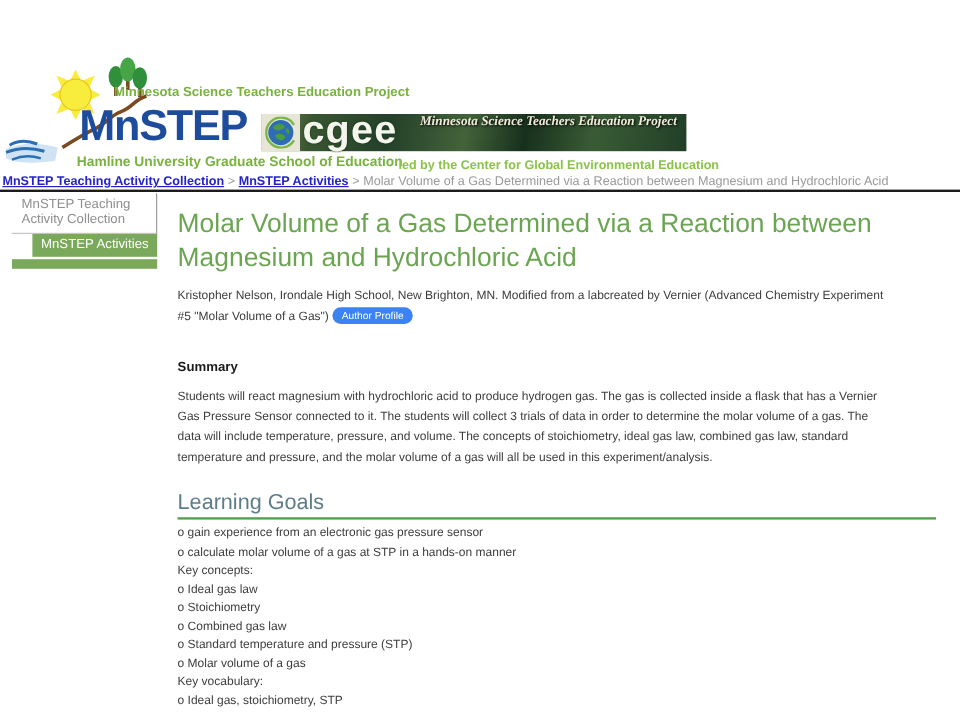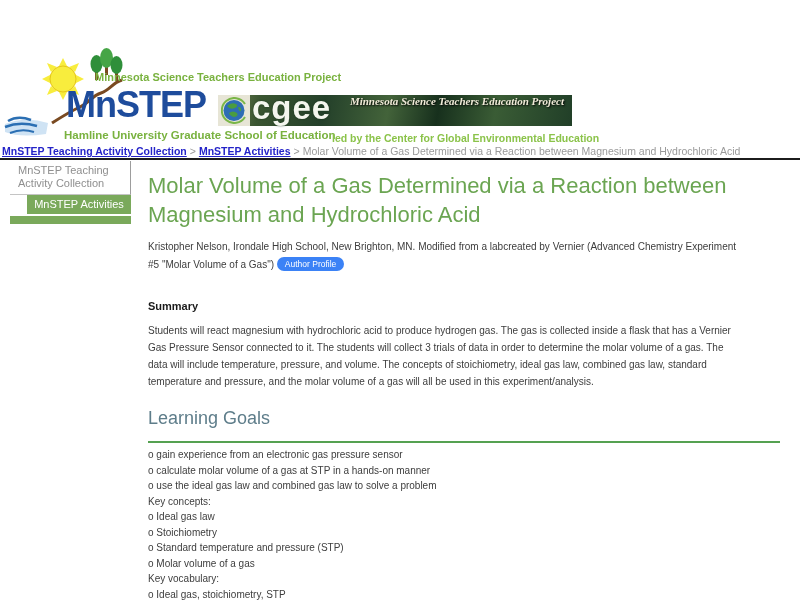--- a/index.html
+++ b/index.html
@@ -44,21 +44,21 @@
 
   
   #main { left:148px; top:131px; width:632px; }
   #page-title { color:#6ba552; font-size:22px; line-height:29px; font-weight:normal; width:622px; }
   #byline { margin-top:9px; font-size:10px; line-height:18px; color:#3d3d3d; width:598px; }
   #author-profile { display:inline-block; background:#3b82f6; color:#fff; font-size:8.5px;
                     line-height:10px; padding:2px 8px; border-radius:8px; cursor:pointer;
                     vertical-align:1px; }
   #summary-h { margin-top:26px; font-size:11px; font-weight:bold; color:#1a1a1a; }
   #summary-p { margin-top:10px; font-size:10px; line-height:17px; color:#3d3d3d; width:597px; }
-  .sec-h { margin-top:18px; font-size:18px; color:#5e7d8a; padding-bottom:12px;
+  .sec-h { margin-top:18px; font-size:18px; color:#5e7d8a; padding-bottom:2px;
            border-bottom:2px solid #55a151; width:632px; }
   #goals { margin-top:4px; }
   #goals .goal-line { font-size:10px; line-height:15.5px; color:#3d3d3d; }
   #context-h { margin-top:10px; }
 </style>
 </head>
 <body>
 
 <div id="page">
 
@@ -135,24 +135,24 @@
 
     <div id="byline"><span>Kristopher Nelson, Irondale High School, New Brighton, MN. Modified from a labcreated by Vernier (Advanced Chemistry Experiment #5 "Molar Volume of a Gas") </span><span id="author-profile">Author Profile</span></div>
 
     <div id="summary-h">Summary</div>
     <div id="summary-p">Students will react magnesium with hydrochloric acid to produce hydrogen gas. The gas is collected inside a flask that has a Vernier Gas Pressure Sensor connected to it. The students will collect 3 trials of data in order to determine the molar volume of a gas. The data will include temperature, pressure, and volume. The concepts of stoichiometry, ideal gas law, combined gas law, standard temperature and pressure, and the molar volume of a gas will all be used in this experiment/analysis.</div>
 
     <div class="sec-h" id="goals-h">Learning Goals</div>
     <div id="goals">
       <div class="goal-line">o gain experience from an electronic gas pressure sensor</div>
       <div class="goal-line">o calculate molar volume of a gas at STP in a hands-on manner</div>
-      <div class="goal-line">o use the ideal gas law and combined gas law to solve a problem</div>
       <div class="goal-line">Key concepts:</div>
       <div class="goal-line">o Ideal gas law</div>
       <div class="goal-line">o Stoichiometry</div>
+      <div class="goal-line">o Combined gas law</div>
       <div class="goal-line">o Standard temperature and pressure (STP)</div>
       <div class="goal-line">o Molar volume of a gas</div>
       <div class="goal-line">Key vocabulary:</div>
       <div class="goal-line">o Ideal gas, stoichiometry, STP</div>
     </div>
 
     <div class="sec-h" id="context-h">Context for Use</div>
   </div>
 
 </div>

